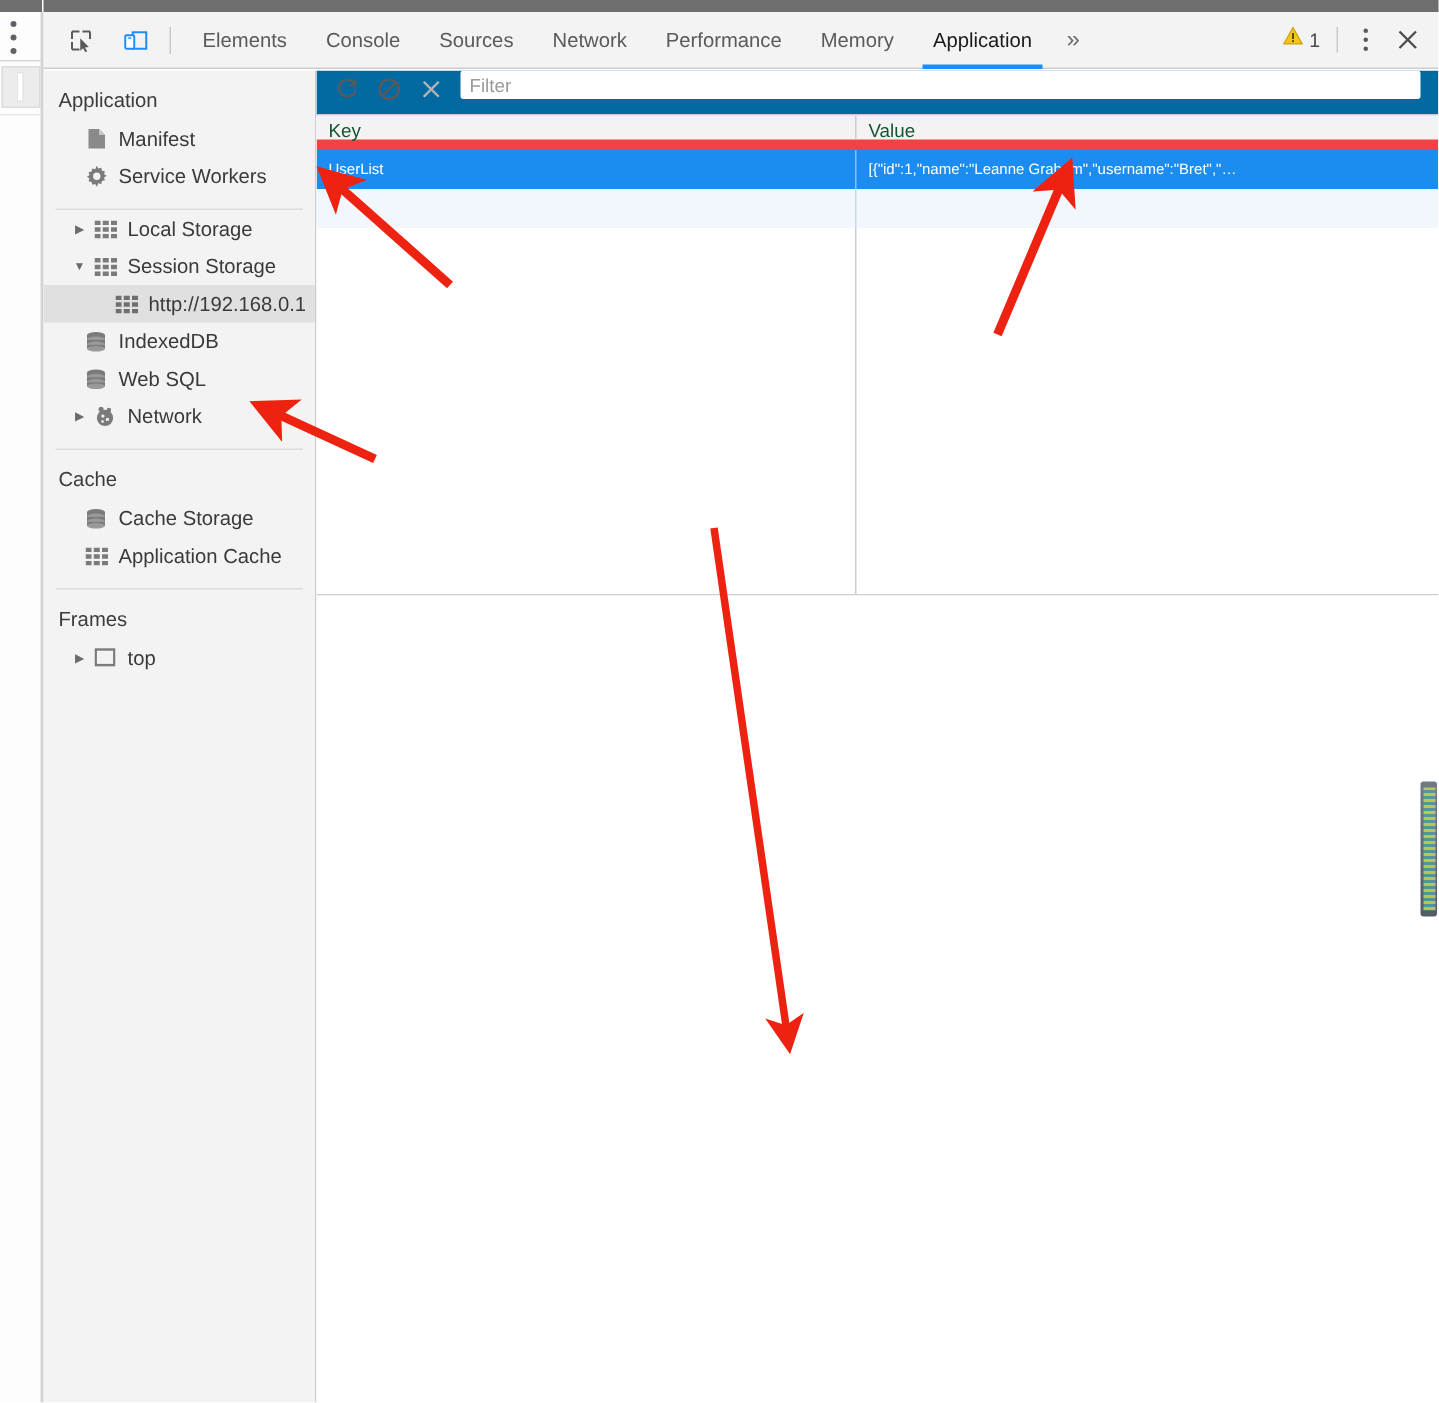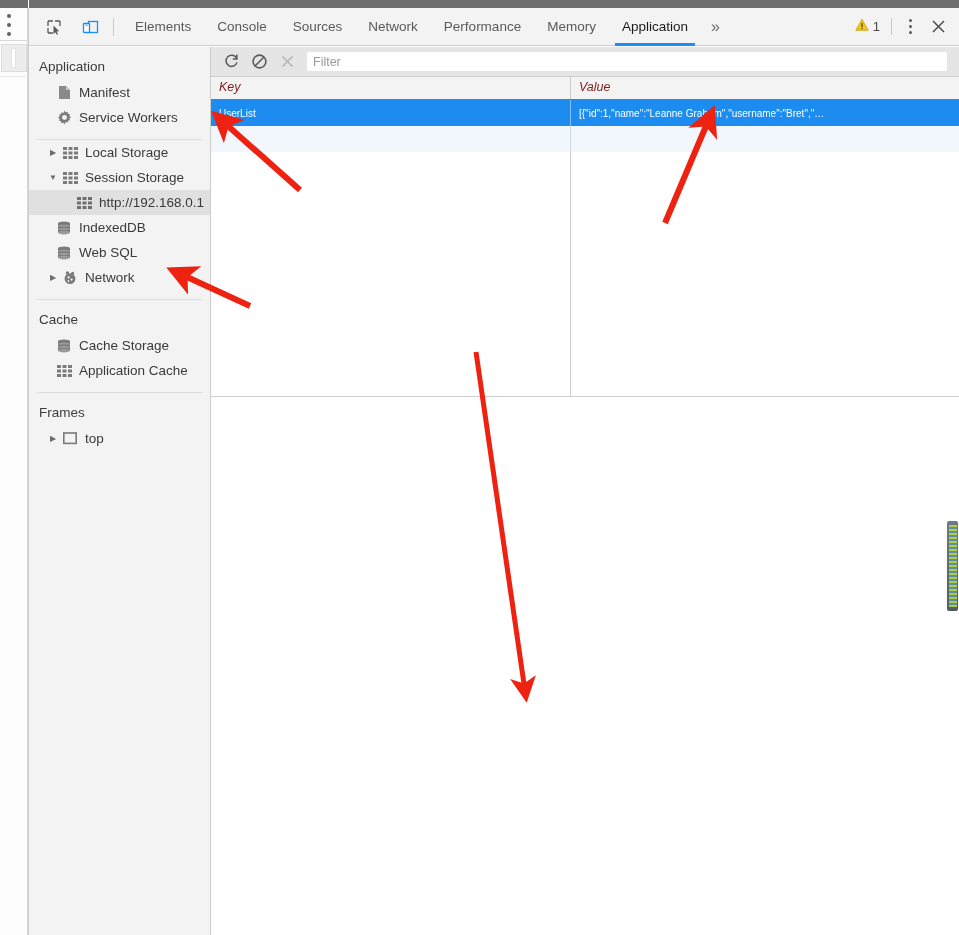--- a/index.html
+++ b/index.html
@@ -161,23 +161,23 @@
   }
 
   
   .rightpane {
     flex: 1; position: relative; display: flex; flex-direction: column;
     background: #fff; overflow: hidden;
   }
 
   .filterbar {
     height: 30px; min-height: 30px;
-    background: #e5e5e5;
+    background: #0369a1;
     border-bottom: 1px solid #cdcdcd;
-    display: flex; align-items: center; padding-left: 6px;
+    display: flex; align-items: flex-start; padding-left: 6px;
   }
   .fb-btn {
     width: 28px; height: 24px; display: flex; align-items: center;
     justify-content: center; cursor: pointer;
   }
   .filter-input {
     flex: 1; margin: 0 12px 0 6px; height: 19px;
     border: none; outline: none; background: #fff;
     font-family: "Liberation Sans", sans-serif;
     font-size: 12.5px; color: #222; padding: 0 6px;
@@ -189,22 +189,22 @@
   .kv-wrap {
     position: relative;
     height: 320px; min-height: 320px;
     border-bottom: 1px solid #cdcdcd;
     overflow: hidden;
     background: #fff;
   }
   .kv-head {
     display: flex; height: 23px;
     background: #f3f3f3;
-    border-bottom: 1px solid #ef4444;
-    font-size: 12.5px; color: #7f1d1d; font-style: italic;
+    border-bottom: 7px solid #ef4444;
+    font-size: 12.5px; color: #14532d;
   }
   .kv-col-key { width: 360px; min-width: 360px; padding: 3px 0 0 8px; border-right: 1px solid #cdcdcd; }
   .kv-col-val { flex: 1; padding: 3px 4px 0 8px; }
   .kv-row {
     display: flex; height: 26px; align-items: center;
     font-size: 10px;
   }
   .kv-row.sel { background: #1d8cf0; color: #fff; }
   .kv-row.alt { background: #f2f7fd; }
   .kv-cell-key {

